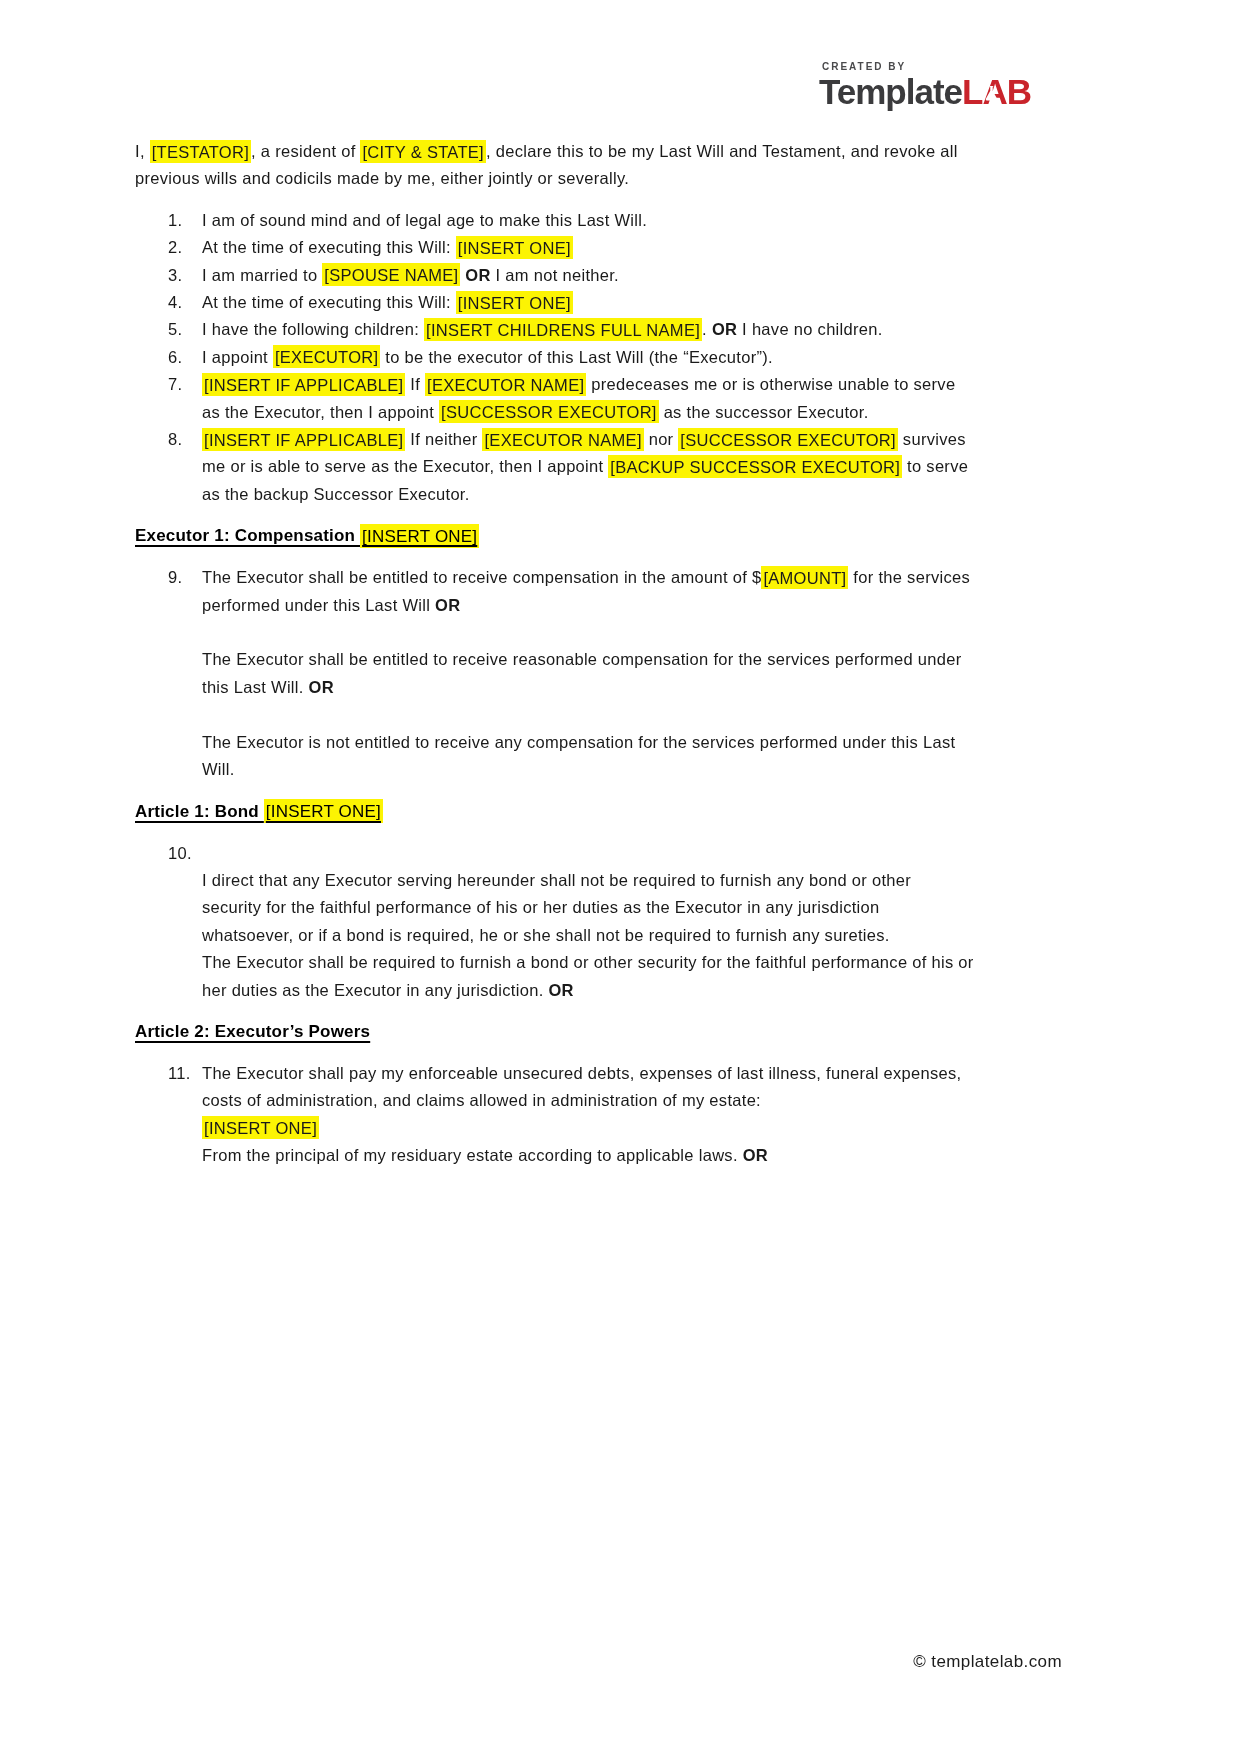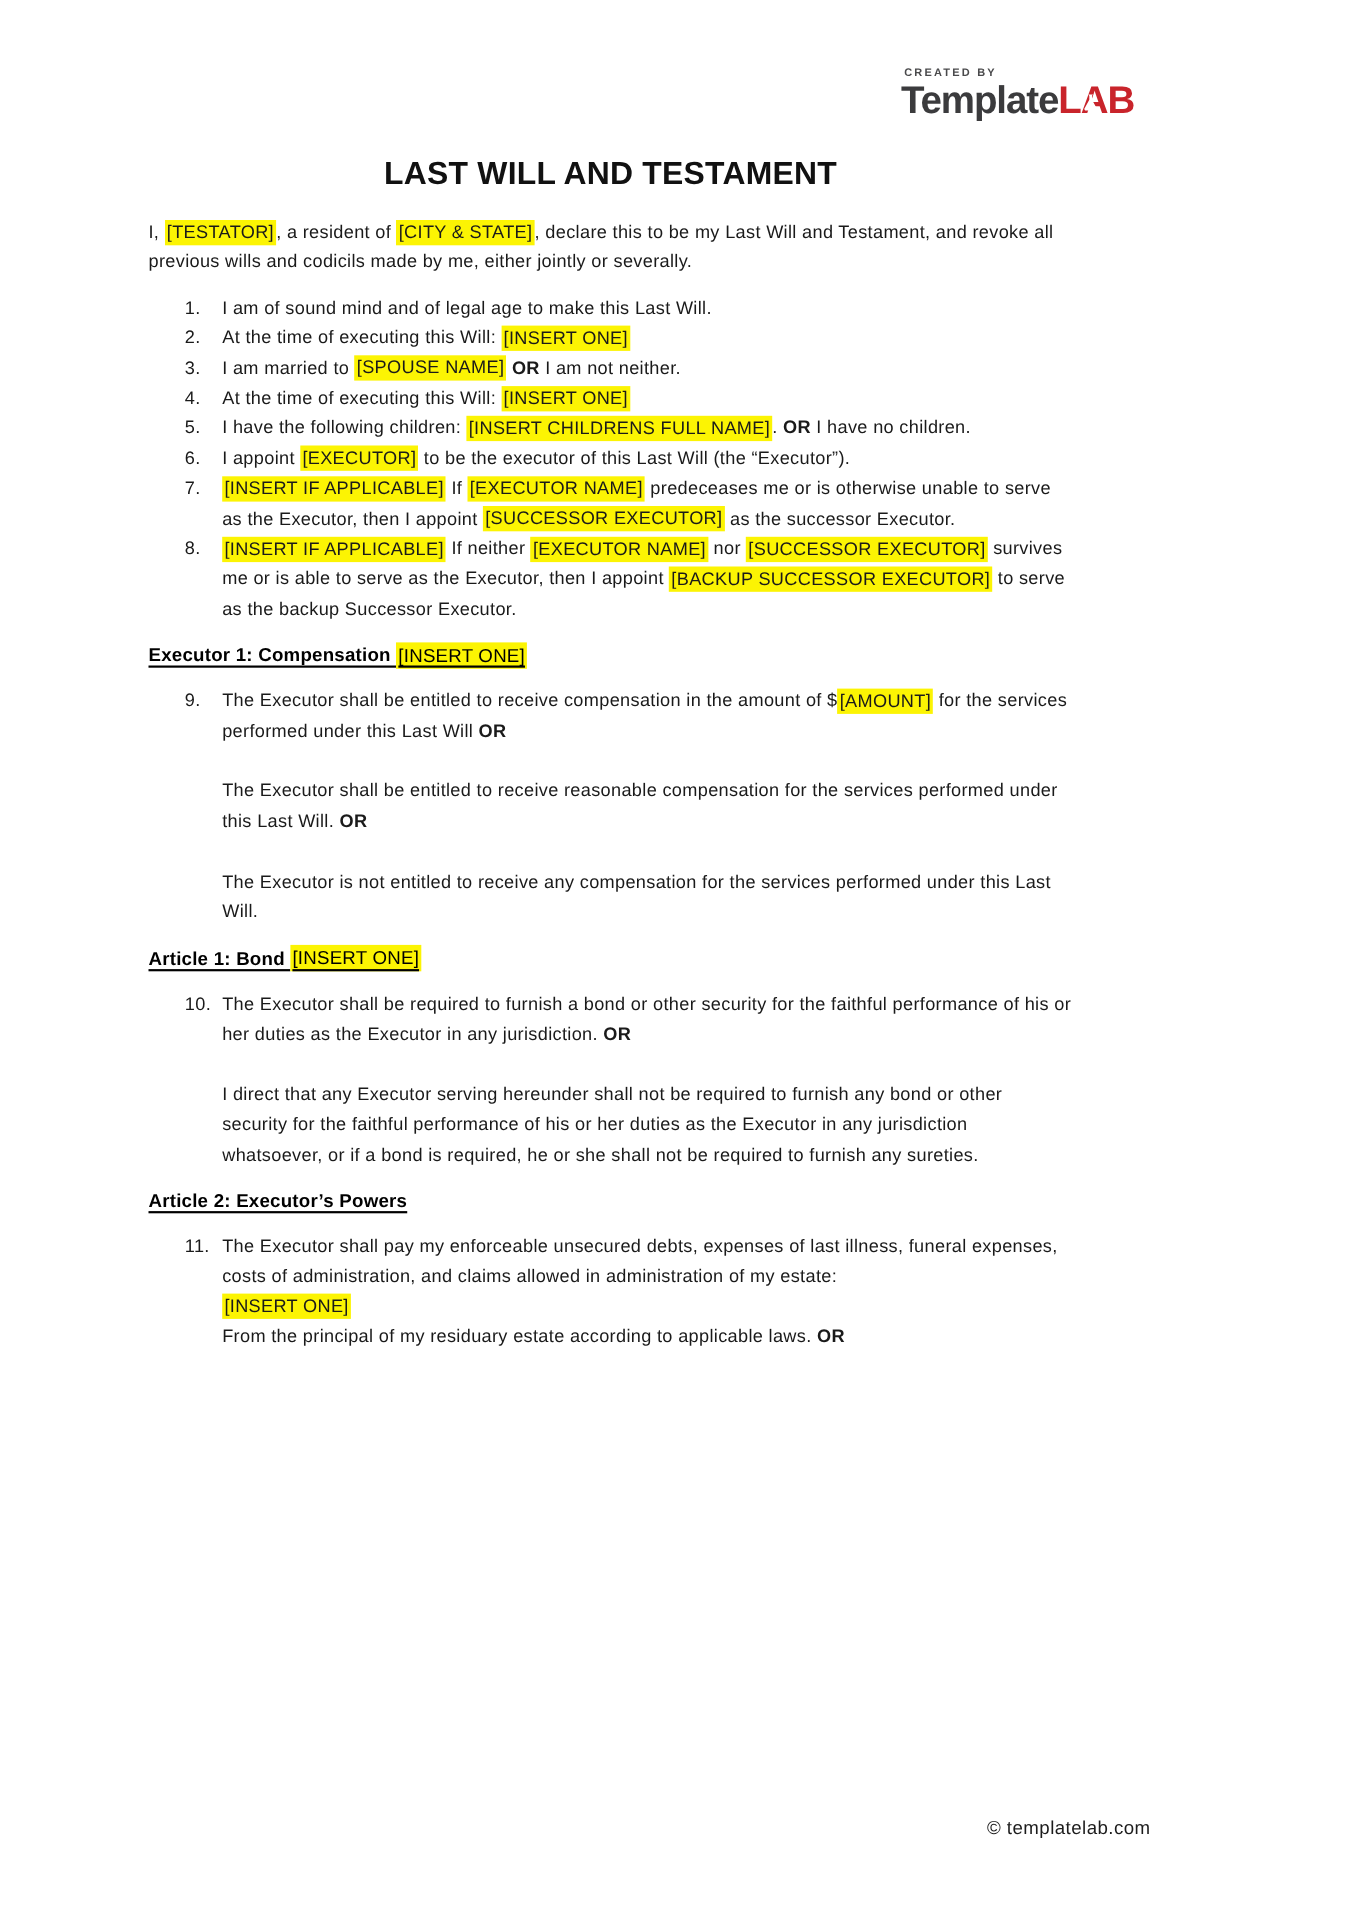--- a/index.html
+++ b/index.html
@@ -50,40 +50,39 @@
   .items{margin:0;}
   .item{display:flex;align-items:flex-start;}
   .num{flex:0 0 34px;margin-left:33px;font-size:16.5px;line-height:27.4px;letter-spacing:0.3px;}
   .paras{flex:1;min-width:0;}
   .para.spaced{margin-top:27.4px;}
   .run.b{font-weight:bold;}
   .run.nb{font-weight:normal;}
   .run.hl{background:var(--hl);padding:2.5px 2px;box-decoration-break:clone;-webkit-box-decoration-break:clone;}
   
   .footer{
-    position:absolute;top:1652px;right:150px;
+    position:absolute;top:1652px;right:134px;
     font-size:17px;letter-spacing:0.4px;color:#1c1c1c;
   }
 </style>
 </head>
 <body>
 
 <div class="page">
 
   <div class="logo">
     <div class="created-by">CREATED BY</div>
     <div class="brand">
       <span class="dark">Template</span><span class="lab"><span>LAB</span><svg class="flask" viewBox="0 0 18 18" xmlns="http://www.w3.org/2000/svg">
             <path d="M6.8 1 H11.2 L10.3 2.2 V6 L15.2 15 L14.4 16.4 H3.6 L2.8 15 L7.7 6 V2.2 Z" fill="#ffffff"></path>
           </svg></span>
     </div>
   </div>
 
   <div class="content">
-    <div class="title">LAST WILL AND TESTAMENT</div>
     <div class="p"><span class="run">I, </span><span class="run hl">[TESTATOR]</span><span class="run">, a resident of </span><span class="run hl">[CITY &amp; STATE]</span><span class="run">, declare this to be my Last Will and Testament, and revoke all previous wills and codicils made by me, either jointly or severally.</span></div>
     <div>
   <div class="section">
     <div class="items">
   <div class="item">
     <span class="num">1.</span>
     <div class="paras">
                 <div class="para"><span class="run">I am of sound mind and of legal age to make this Last Will.</span></div>
               </div>
   </div>
@@ -156,22 +155,22 @@
   </div>
 </div>
   </div>
 
   <div class="section">
     <span class="section-heading"><span class="run">Article 1: Bond </span><span class="run nb hl">[INSERT ONE]</span></span>
     <div class="items">
   <div class="item">
     <span class="num">10.</span>
     <div class="paras">
+                <div class="para spaced"><span class="run">I direct that any Executor serving hereunder shall not be required to furnish any bond or other security for the faithful performance of his or her duties as the Executor in any jurisdiction whatsoever, or if a bond is required, he or she shall not be required to furnish any sureties.</span></div>
                 <div class="para"><span class="run">The Executor shall be required to furnish a bond or other security for the faithful performance of his or her duties as the Executor in any jurisdiction. </span><span class="run b">OR</span></div>
-                <div class="para spaced"><span class="run">I direct that any Executor serving hereunder shall not be required to furnish any bond or other security for the faithful performance of his or her duties as the Executor in any jurisdiction whatsoever, or if a bond is required, he or she shall not be required to furnish any sureties.</span></div>
               </div>
   </div>
 </div>
   </div>
 
   <div class="section">
     <span class="section-heading"><span class="run">Article 2: Executor’s Powers</span></span>
     <div class="items">
   <div class="item">
     <span class="num">11.</span>

